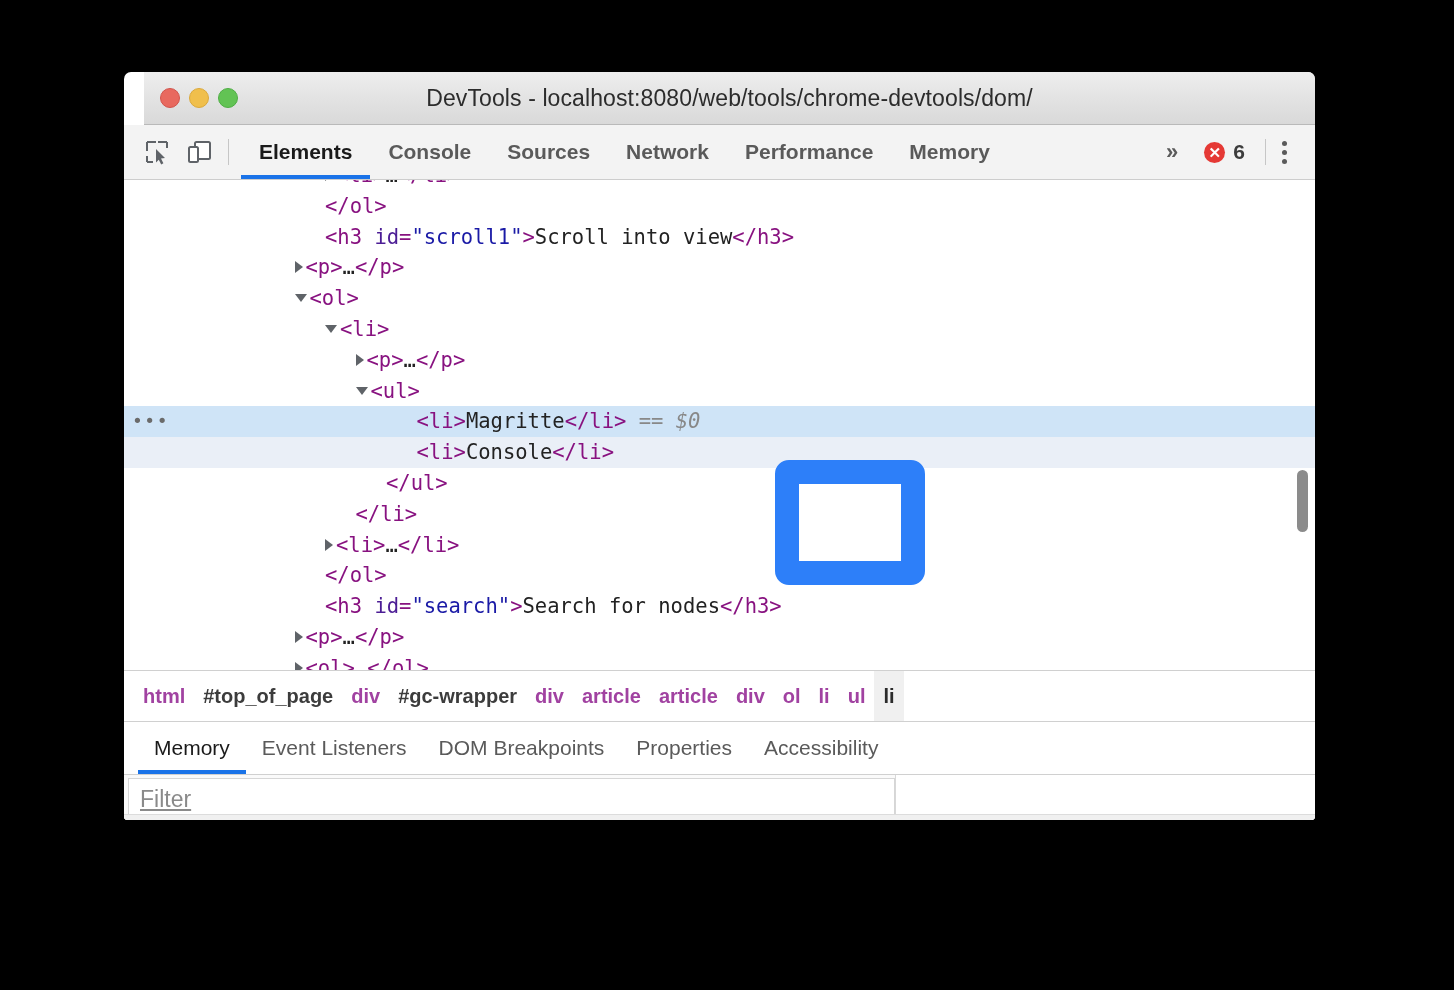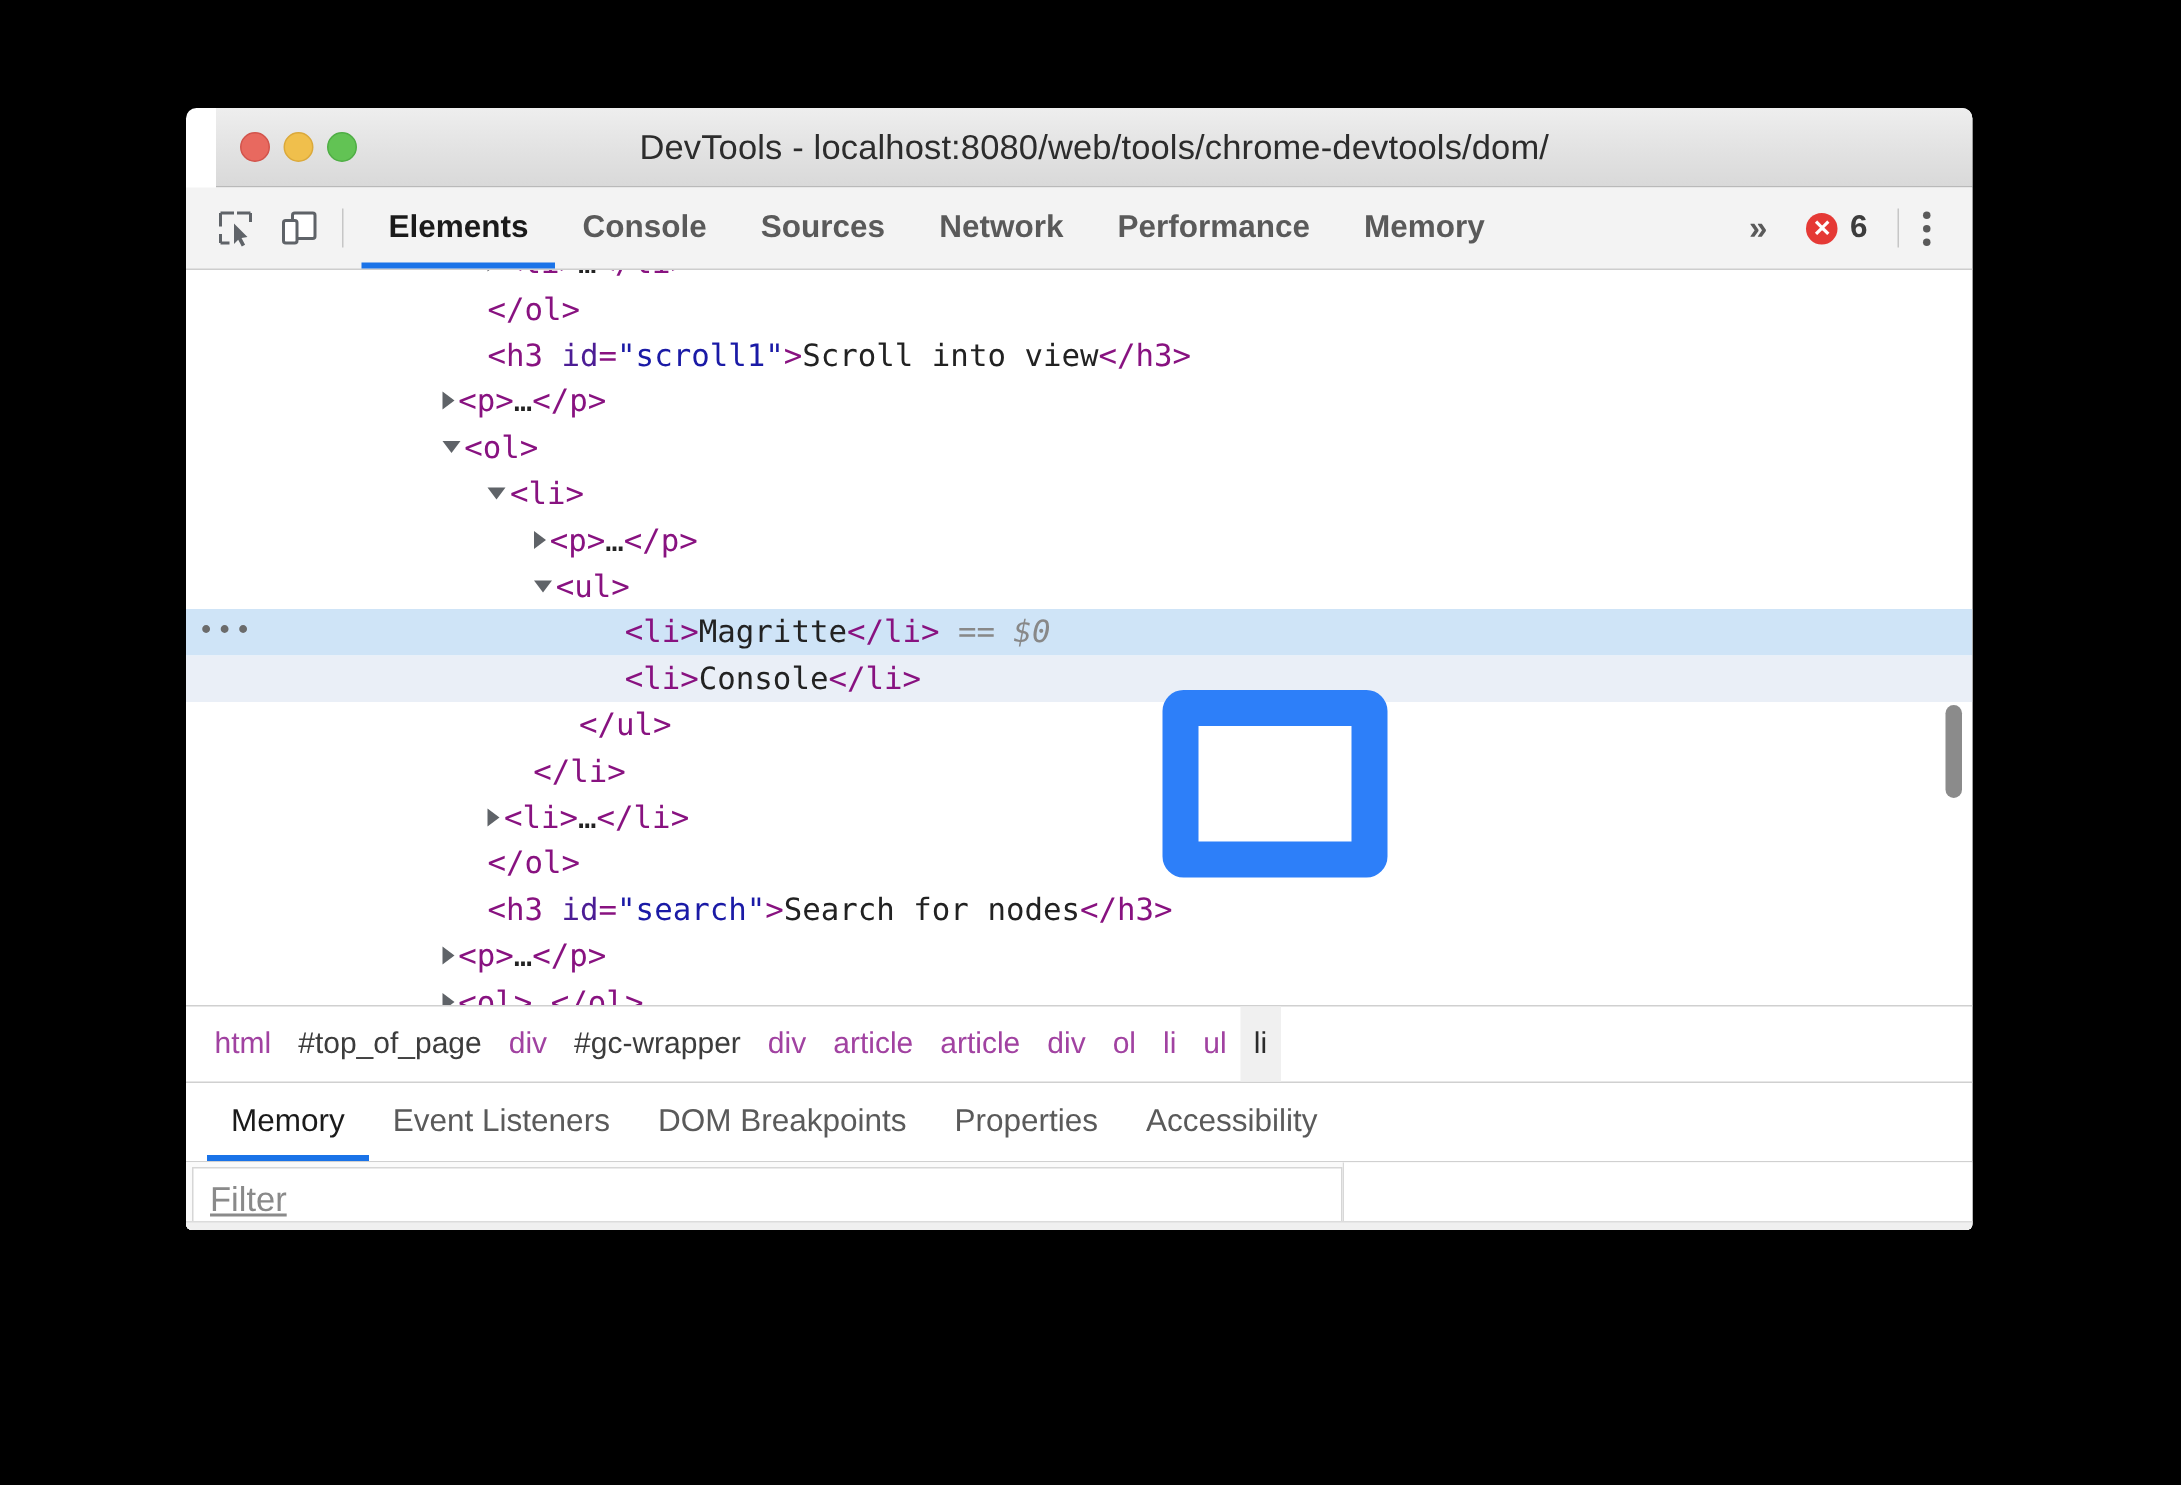--- a/index.html
+++ b/index.html
@@ -172,20 +172,21 @@
 
   
   .crumbs {
     height: 50px;
     background: #fff;
     border-top: 1px solid #d0d0d0;
     border-bottom: 1px solid #d0d0d0;
     display: flex; align-items: stretch;
     padding-left: 10px;
     font-family: "Liberation Sans", sans-serif;
+    font-weight: bold;
   }
   .crumb {
     display: flex; align-items: center;
     padding: 0 9px;
     font-size: 20px; color: #a142a1;
     cursor: pointer; white-space: nowrap;
   }
   .crumb.id { color: #3c3c3c; }
   .crumb.active { background: #f0f0f0; color: #2b2b2b; }
 

